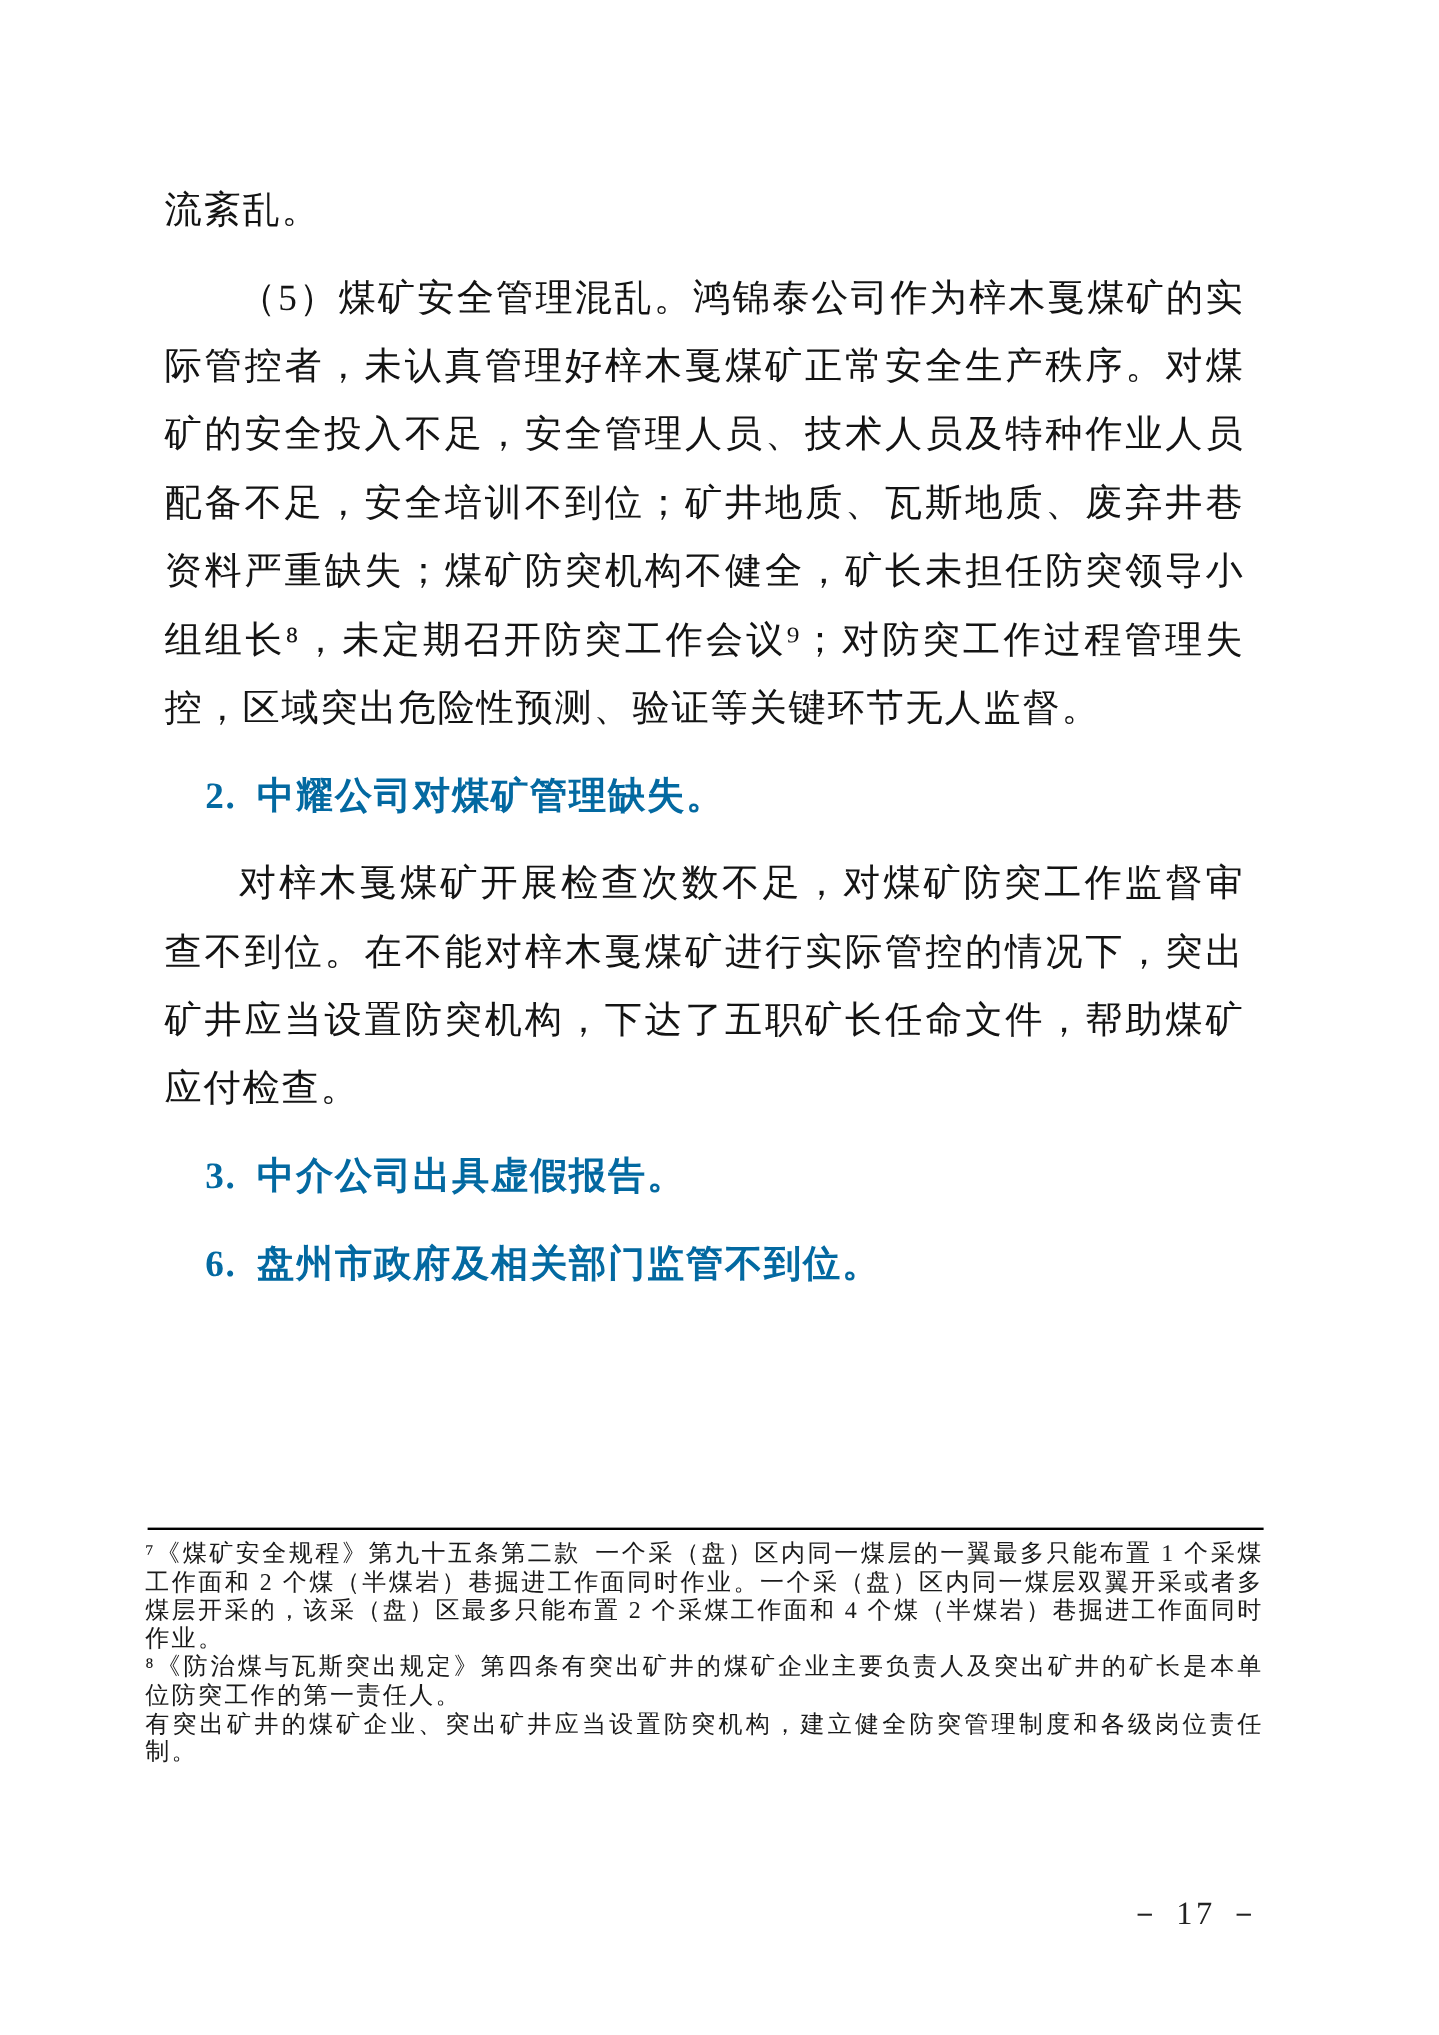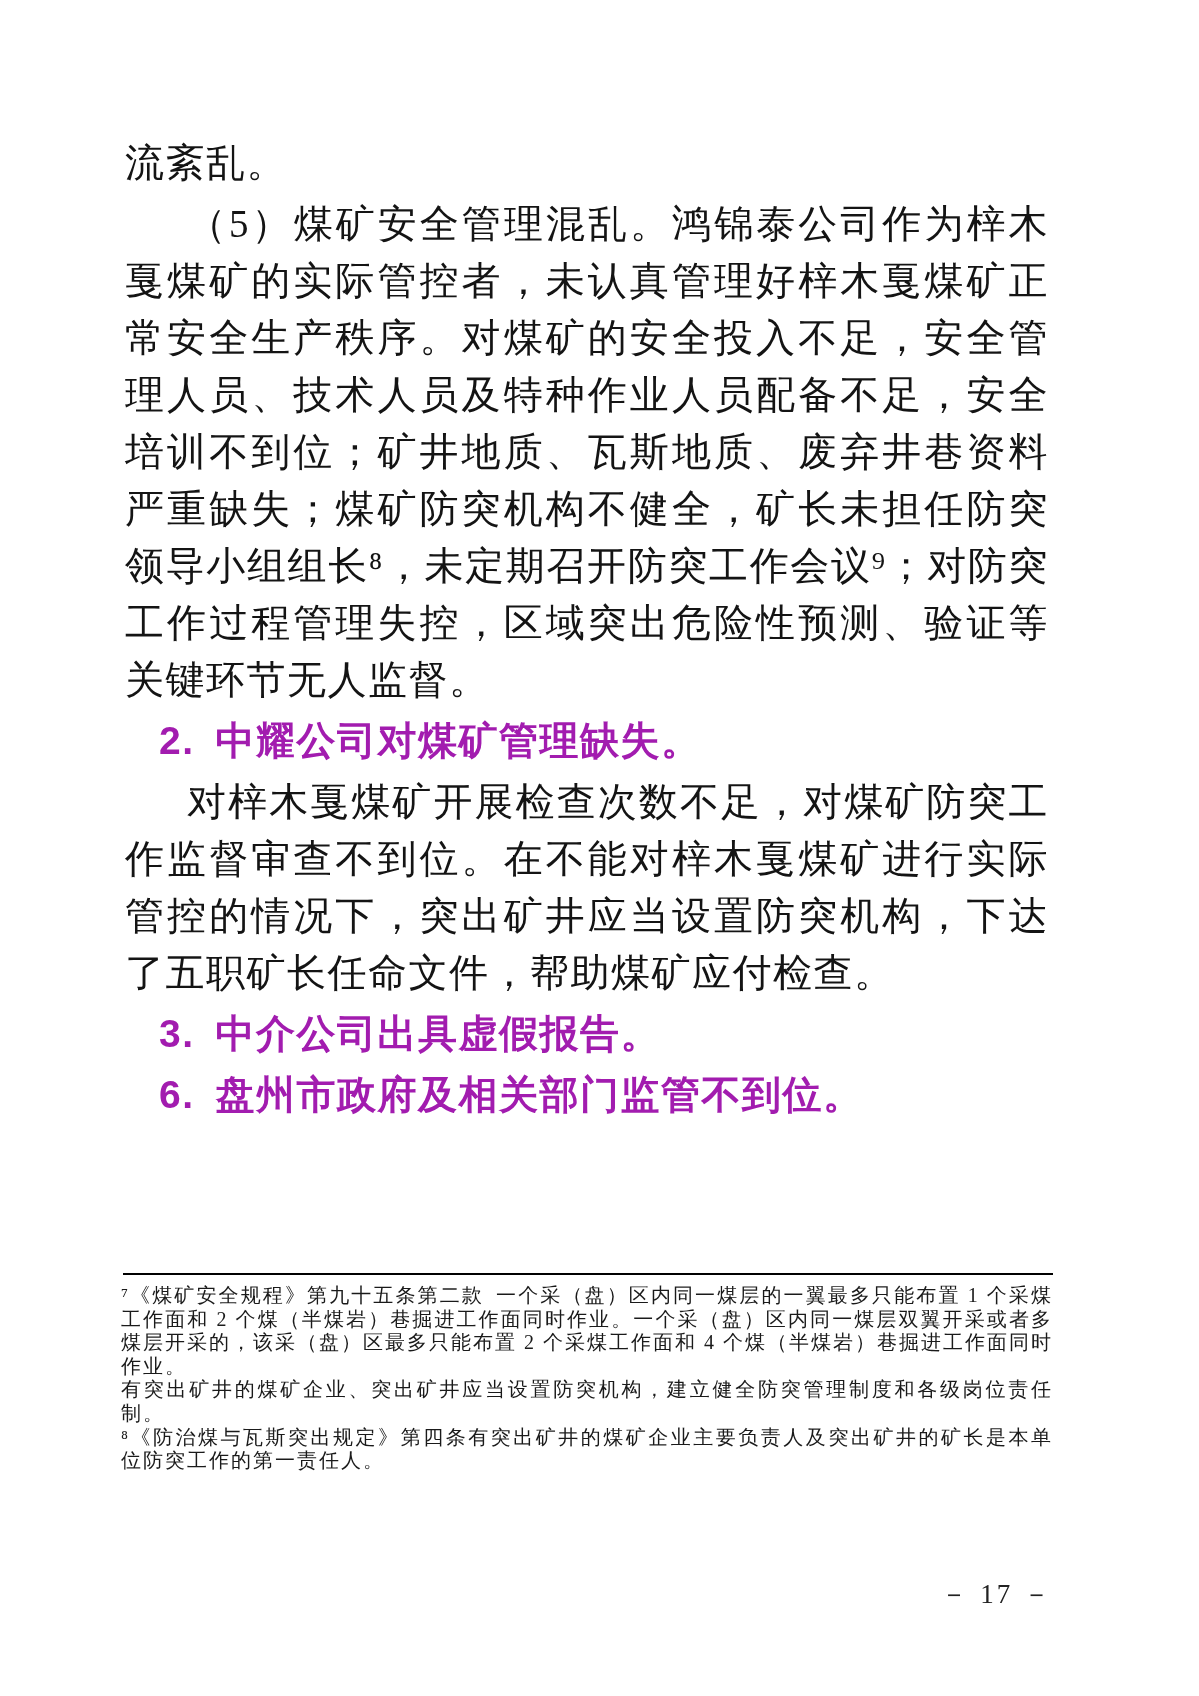--- a/index.html
+++ b/index.html
@@ -16,35 +16,35 @@
     font-family: "Liberation Serif", "DejaVu Serif", serif;
     overflow: hidden;
   }
   .body-text {
     position: absolute;
     left: 121px;
     top: 130px;
     width: 932px;
   }
   .para {
-    margin: 4px;
-    font-size: 39px;
+    margin: 16px;
+    font-size: 31px;
     line-height: 57px;
     letter-spacing: 1.5px;
     text-align: justify;
     color: #141414;
   }
   .para.indent {
     text-indent: 62px;
   }
   .para.heading {
     text-indent: 34px;
     font-weight: 700;
-    font-family: Liberation Sans, sans-serif;
-    color: #a21caf;
+    font-family: Liberation Serif, serif;
+    color: #0369a1;
   }
   .footnote-rule {
     position: absolute;
     left: 123px;
     top: 1273px;
     width: 930px;
     height: 0;
     border-top: 2px solid #000000;
   }
   .footnotes {
@@ -84,19 +84,19 @@
     <p class="para heading">2. 中耀公司对煤矿管理缺失。</p>
     <p class="para indent">对梓木戛煤矿开展检查次数不足，对煤矿防突工作监督审查不到位。在不能对梓木戛煤矿进行实际管控的情况下，突出矿井应当设置防突机构，下达了五职矿长任命文件，帮助煤矿应付检查。</p>
     <p class="para heading">3. 中介公司出具虚假报告。</p>
     <p class="para heading">6. 盘州市政府及相关部门监管不到位。</p>
   </div>
 
   <div class="footnote-rule"></div>
 
   <div class="footnotes">
     <p class="fn">⁷《煤矿安全规程》第九十五条第二款 一个采（盘）区内同一煤层的一翼最多只能布置 1 个采煤工作面和 2 个煤（半煤岩）巷掘进工作面同时作业。一个采（盘）区内同一煤层双翼开采或者多煤层开采的，该采（盘）区最多只能布置 2 个采煤工作面和 4 个煤（半煤岩）巷掘进工作面同时作业。</p>
+    <p class="fn">⁸《防治煤与瓦斯突出规定》第四条有突出矿井的煤矿企业主要负责人及突出矿井的矿长是本单位防突工作的第一责任人。</p>
     <p class="fn">有突出矿井的煤矿企业、突出矿井应当设置防突机构，建立健全防突管理制度和各级岗位责任制。</p>
-    <p class="fn">⁸《防治煤与瓦斯突出规定》第四条有突出矿井的煤矿企业主要负责人及突出矿井的矿长是本单位防突工作的第一责任人。</p>
   </div>
 
   <div class="page-number">－ 17 －</div>
 
 </div>
 
 </body></html>

